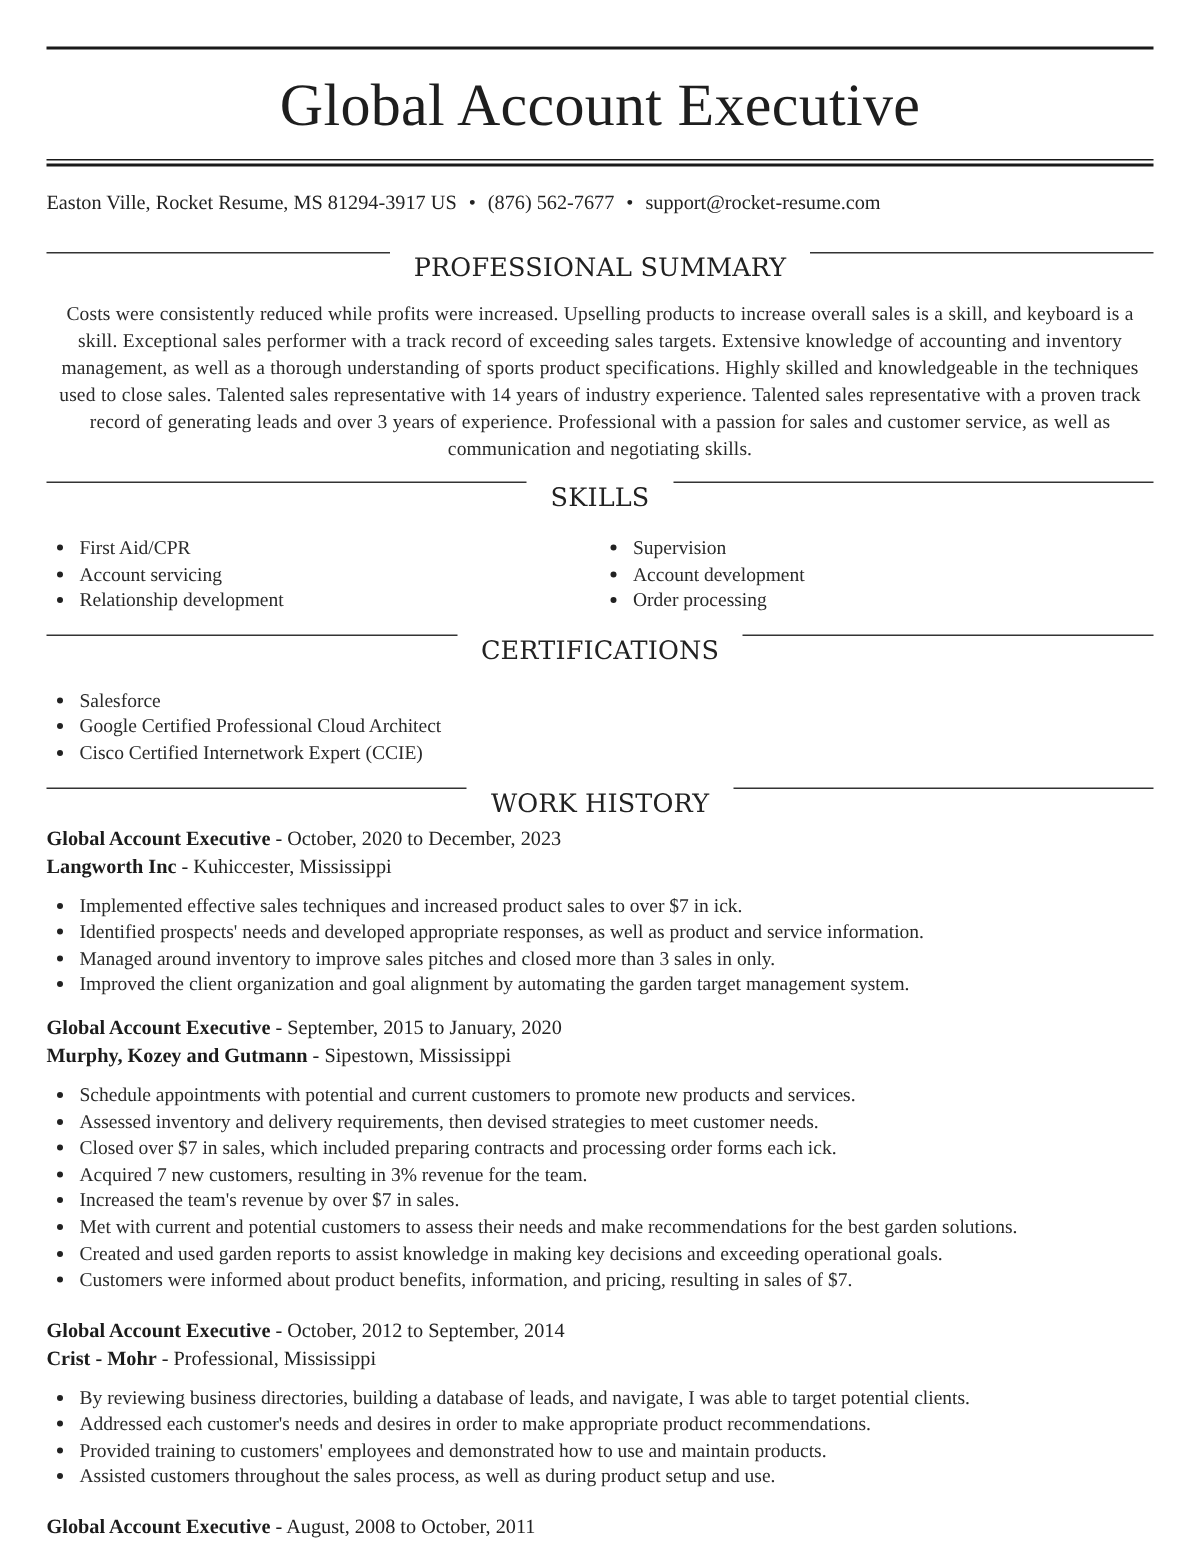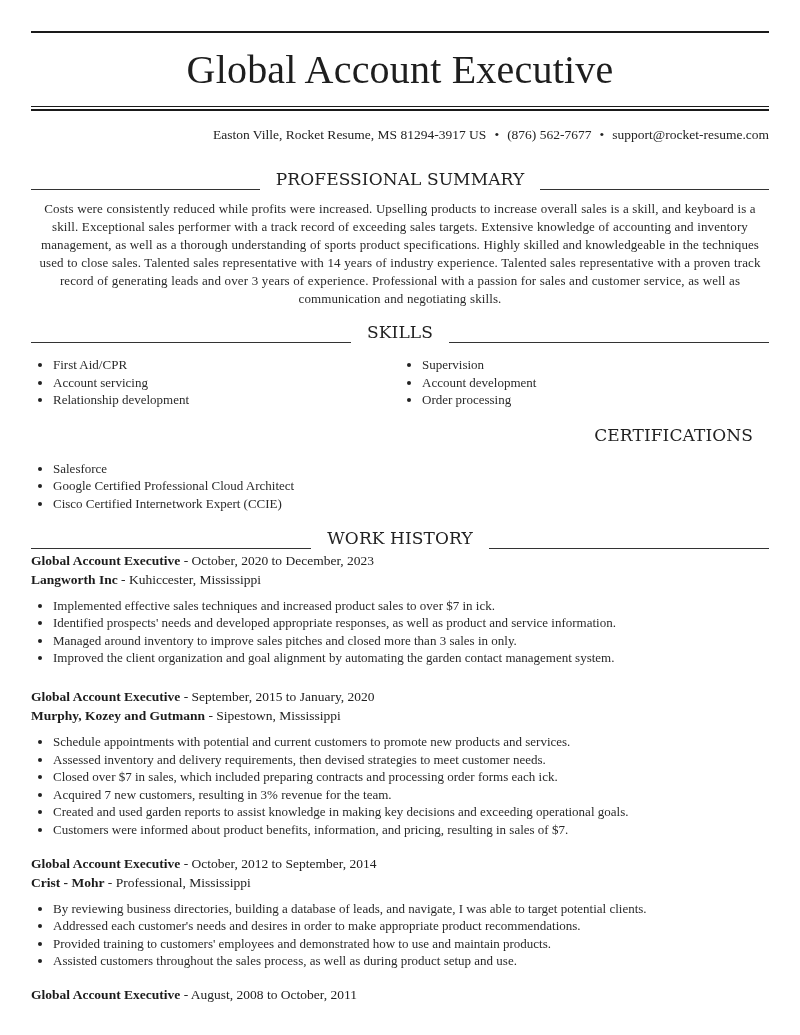--- a/index.html
+++ b/index.html
@@ -33,33 +33,33 @@
       color: #1e1e1e;
       letter-spacing: 0.2px;
     }
     .rule-double {
       margin-top: 12px;
       height: 2px;
       border-top: 1.5px solid #1a1a1a;
       border-bottom: 2px solid #1a1a1a;
     }
     .contact {
-      text-align: right;
+      text-align: left;
       font-size: 13.5px;
       line-height: 18px;
       margin-top: 15px;
       color: #222;
     }
     .contact .sep {
       display: inline-block;
       margin: 0 8px;
     }
     .section-heading {
       display: flex;
-      align-items: flex-end;
+      align-items: flex-start;
       margin-top: 20px;
     }
     .section-heading .line {
       flex: 1;
       border-top: 1px solid #333;
       height: 0;
     }
     .section-heading .title {
       font-family: "DejaVu Serif", serif;
       font-size: 17px;
@@ -161,21 +161,21 @@
       <li>Account servicing</li>
       <li>Relationship development</li>
     </ul>
     <ul class="bullets col">
       <li>Supervision</li>
       <li>Account development</li>
       <li>Order processing</li>
     </ul>
   </div>
 
-  <div class="section-heading" style="margin-top:14px;flex-direction:column;">
+  <div class="section-heading" style="margin-top:14px;">
     <div class="line"></div>
     <div class="title">CERTIFICATIONS</div>
     <div class="line"></div>
   </div>
   <ul class="bullets cert-list">
     <li>Salesforce</li>
     <li>Google Certified Professional Cloud Architect</li>
     <li>Cisco Certified Internetwork Expert (CCIE)</li>
   </ul>
 
@@ -187,32 +187,34 @@
 
   <div class="jobs">
 
     <div class="job" style="margin-top:2px;">
       <div class="job-line"><b>Global Account Executive</b><span> - October, 2020 to December, 2023</span></div>
       <div class="job-line"><b>Langworth Inc</b><span> - Kuhiccester, Mississippi</span></div>
       <ul class="bullets">
         <li>Implemented effective sales techniques and increased product sales to over $7 in ick.</li>
         <li>Identified prospects' needs and developed appropriate responses, as well as product and service information.</li>
         <li>Managed around inventory to improve sales pitches and closed more than 3 sales in only.</li>
-        <li>Improved the client organization and goal alignment by automating the garden contact management system.</li>
+        <li>Improved the client organization and goal alignment by automating the garden target management system.</li>
       </ul>
     </div>
 
-    <div class="job" style="margin-top:20px;">
+    <div class="job" style="margin-top:10px;">
       <div class="job-line"><b>Global Account Executive</b><span> - September, 2015 to January, 2020</span></div>
       <div class="job-line"><b>Murphy, Kozey and Gutmann</b><span> - Sipestown, Mississippi</span></div>
       <ul class="bullets">
         <li>Schedule appointments with potential and current customers to promote new products and services.</li>
         <li>Assessed inventory and delivery requirements, then devised strategies to meet customer needs.</li>
         <li>Closed over $7 in sales, which included preparing contracts and processing order forms each ick.</li>
         <li>Acquired 7 new customers, resulting in 3% revenue for the team.</li>
+        <li>Increased the team's revenue by over $7 in sales.</li>
+        <li>Met with current and potential customers to assess their needs and make recommendations for the best garden solutions.</li>
         <li>Created and used garden reports to assist knowledge in making key decisions and exceeding operational goals.</li>
         <li>Customers were informed about product benefits, information, and pricing, resulting in sales of $7.</li>
       </ul>
     </div>
 
     <div class="job" style="margin-top:15px;">
       <div class="job-line"><b>Global Account Executive</b><span> - October, 2012 to September, 2014</span></div>
       <div class="job-line"><b>Crist - Mohr</b><span> - Professional, Mississippi</span></div>
       <ul class="bullets">
         <li>By reviewing business directories, building a database of leads, and navigate, I was able to target potential clients.</li>

